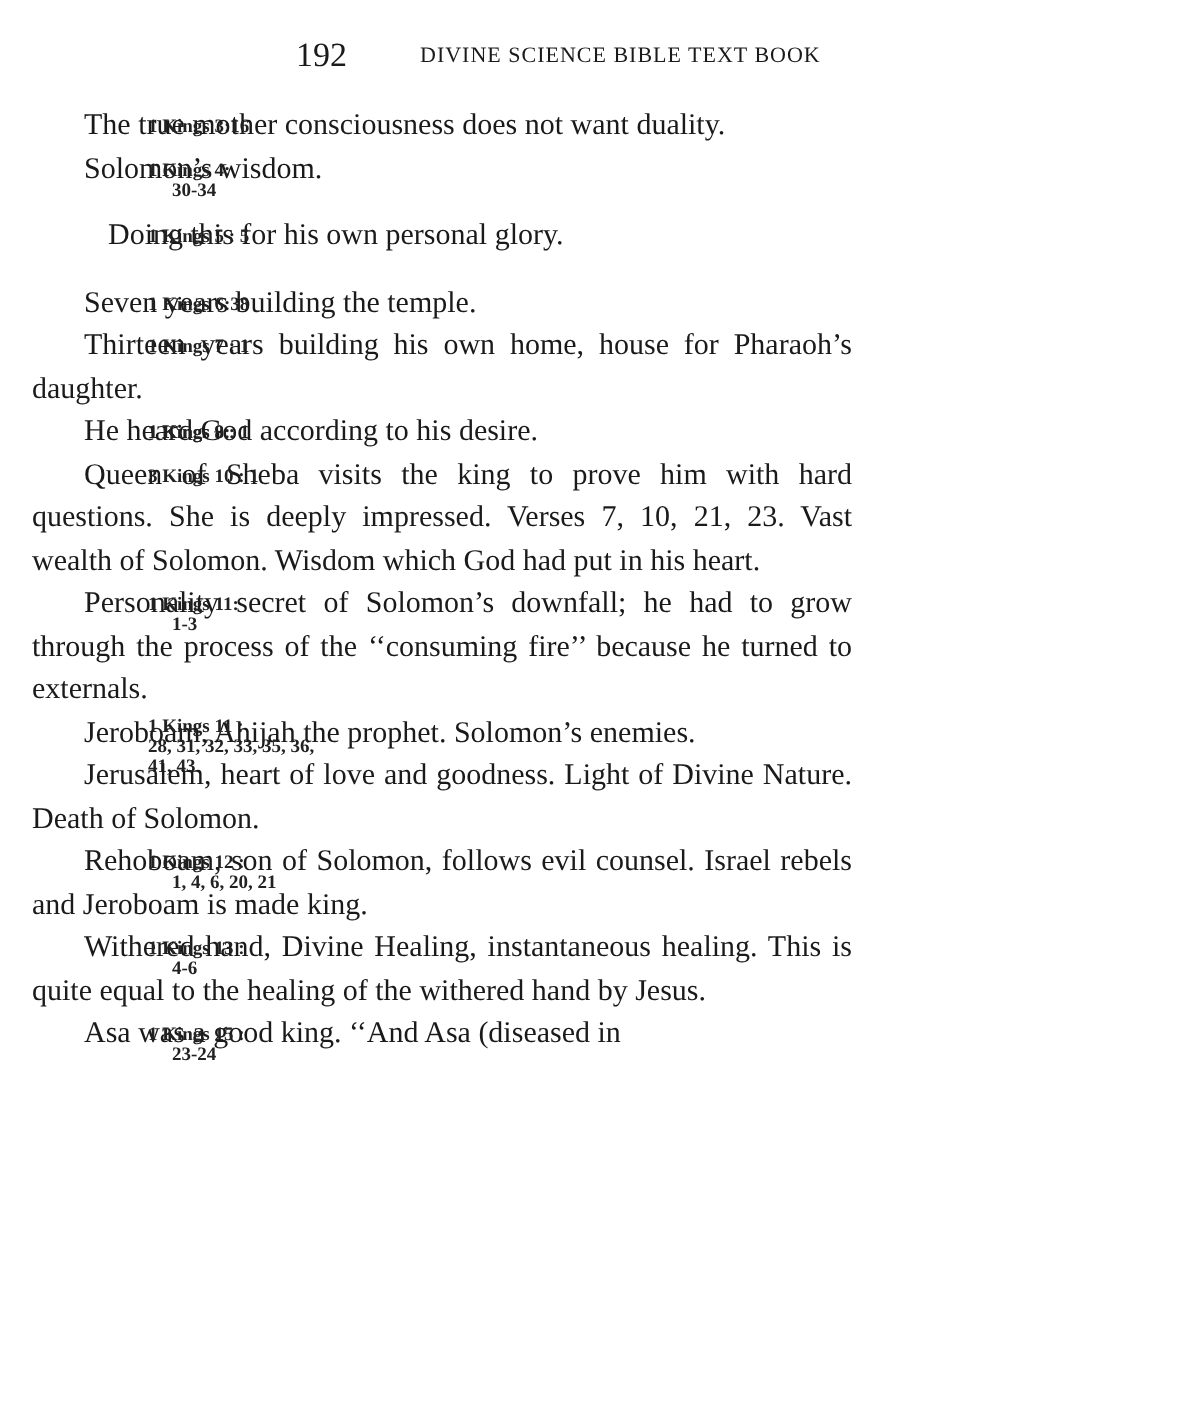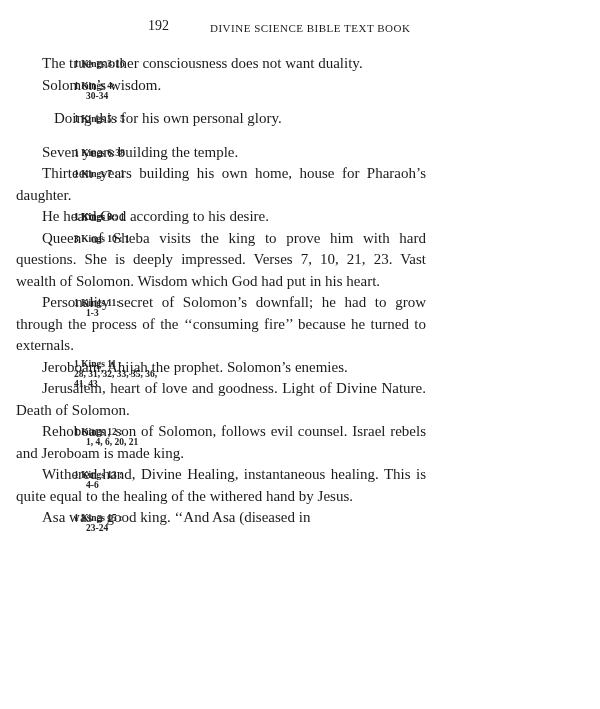--- a/index.html
+++ b/index.html
@@ -1,18 +1,18 @@
 <!DOCTYPE html>
 <html><head>
 <meta charset="utf-8">
 <style>
   html, body { margin: 0; padding: 0; background: #ffffff; }
   body { width: 600px; height: 709px; position: relative; overflow: hidden; color: #1a1a1a; font-family: "Liberation Serif", "DejaVu Serif", serif; }
   .header { position: absolute; top: 18px; left: 148px; width: 420px; height: 24px; }
-  .page-num { position: absolute; left: 0; top: 0; font-size: 14px; }
+  .page-num { position: absolute; left: 0; top: 0; font-size: 17px; }
   .running-title { position: absolute; left: 62px; top: 4px; font-size: 11px; letter-spacing: 0.5px; font-variant: small-caps; text-transform: uppercase; }
   .body { position: absolute; top: 53px; left: 16px; width: 600px; }
   .entry { position: relative; }
   .ref { position: absolute; left: 58px; width: 86px; font-size: 9.5px; line-height: 10px; font-family: "Liberation Serif", "DejaVu Serif", serif; font-weight: bold; color: #222; }
   .ref .ref-sub { display: block; padding-left: 12px; }
   .text { margin-left: 149px; width: 410px; font-size: 15px; line-height: 21.5px; text-align: justify; text-indent: 26px; }
   .text em { font-style: italic; }
 </style>
 </head>
 <body>

